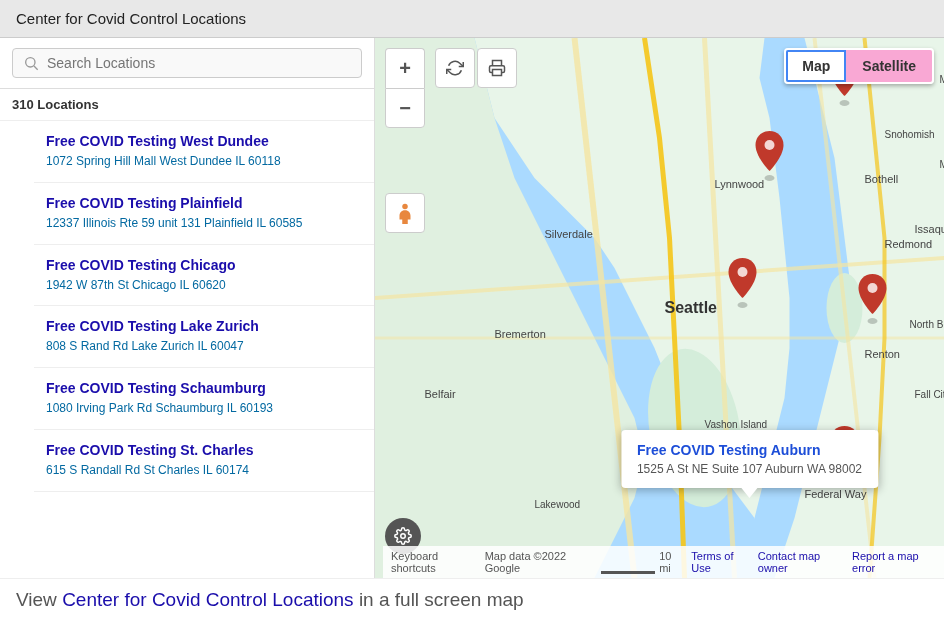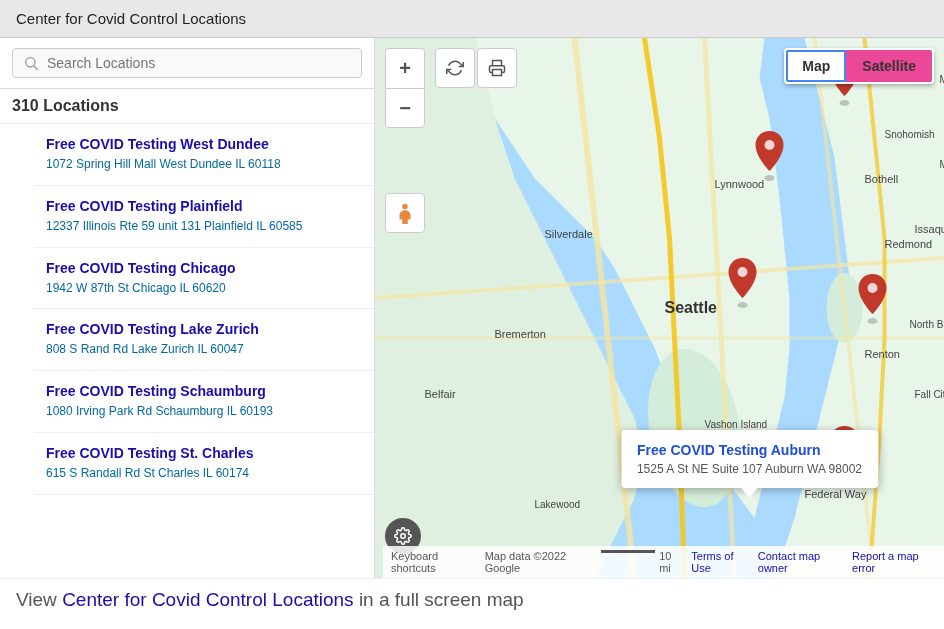--- a/index.html
+++ b/index.html
@@ -56,21 +56,21 @@
       background: transparent;
       font-size: 14px;
       color: #999;
       outline: none;
       width: 100%;
     }
 
     .location-count {
       padding: 8px 12px;
       font-weight: bold;
-      font-size: 16px;
+      font-size: 13px;
       color: #333;
       border-bottom: 1px solid #eee;
     }
 
     .location-list {
       overflow-y: auto;
       flex: 1;
       margin-left: 34px;
     }
 
@@ -167,21 +167,21 @@
       right: 10px;
       display: flex;
       border: 2px solid #fff;
       border-radius: 4px;
       overflow: hidden;
       box-shadow: 0 2px 4px rgba(0,0,0,0.3);
     }
 
     .map-type-btn {
       padding: 8px 16px;
-      background: #ec4899;
+      background: #f9a8d4;
       border: none;
       cursor: pointer;
       font-size: 14px;
       font-weight: bold;
       color: #333;
     }
 
     .map-type-btn.active {
       background: #fff;
       box-shadow: inset 0 0 0 2px #4285f4;
@@ -277,21 +277,21 @@
     }
 
     .page-footer a {
       color: #1a0dab;
       text-decoration: none;
     }
 
     
     .scale-bar {
       display: inline-flex;
-      align-items: flex-start;
+      align-items: flex-end;
       gap: 4px;
     }
 
     .scale-line {
       display: inline-block;
       width: 60px;
       height: 3px;
       background: #555;
       border-left: 2px solid #555;
       border-right: 2px solid #555;

